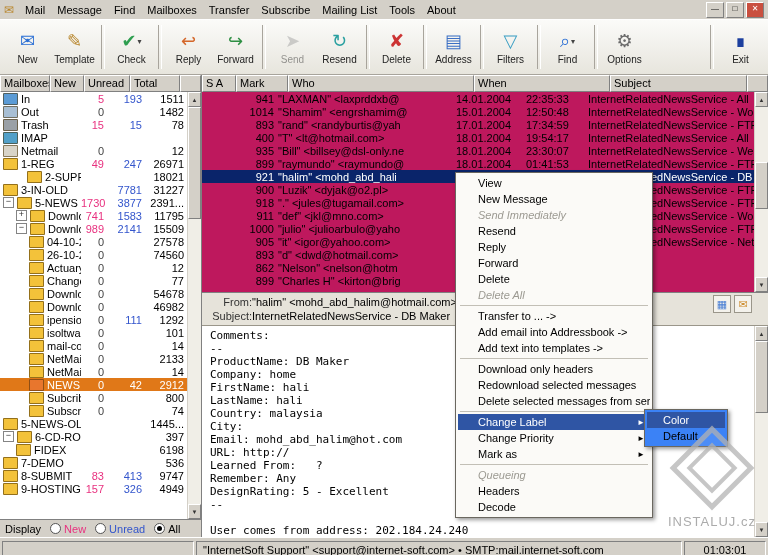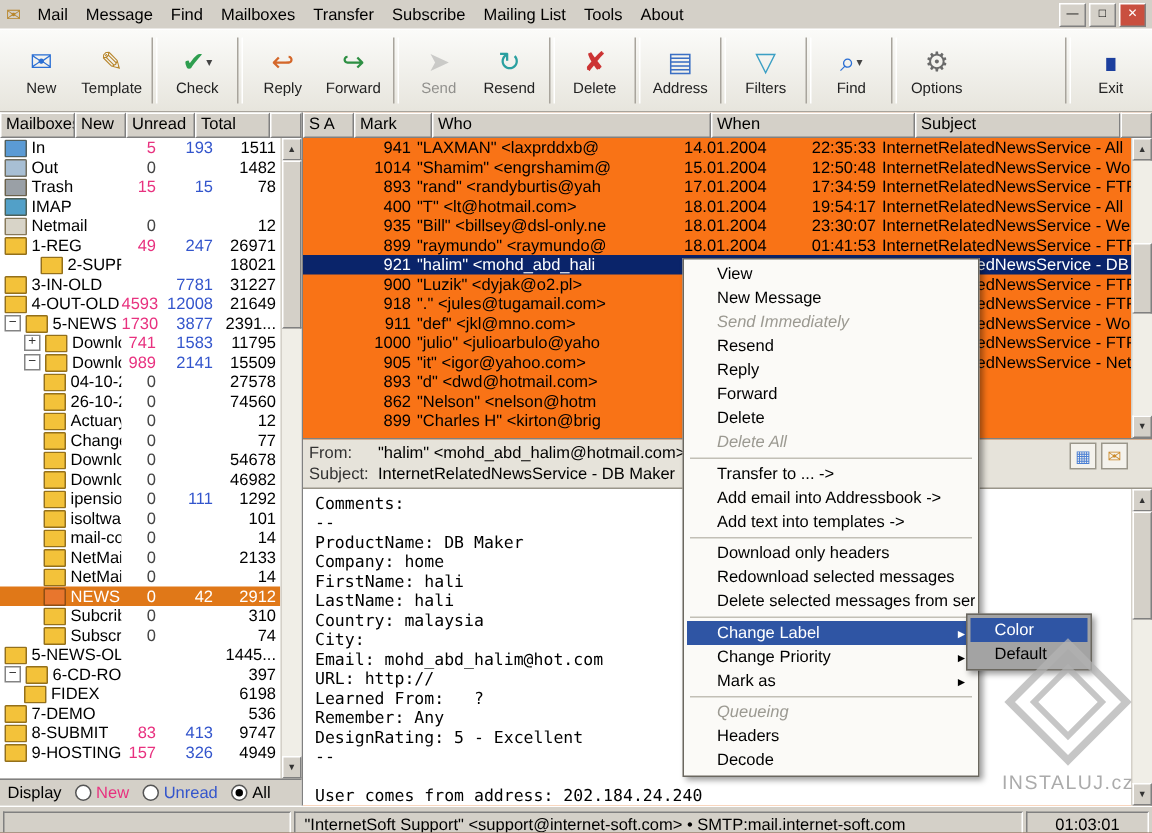--- a/index.html
+++ b/index.html
@@ -22,21 +22,21 @@
   .tb-icon{font-size:18px;line-height:22px;}
   .tb-dd{font-size:8px;color:#444;margin-left:1px;}
   .tb-label{font-size:10px;color:#222;}
   .tb-btn.disabled{opacity:.45;filter:grayscale(1);}
   .tb-sep{width:2px;border-left:1px solid #a8a49c;border-right:1px solid #fff;margin:4px 3px;flex:none;}
   .tb-btn.exit .tb-icon{color:#1c3f9e;}
 
   
   .main{height:462px;display:flex;}
   .left-panel{width:201px;flex:none;display:flex;flex-direction:column;background:#fff;border-right:1px solid #808080;}
-  .right-panel{flex:1;min-width:0;display:flex;flex-direction:column;background:#f97316;}
+  .right-panel{flex:1;min-width:0;display:flex;flex-direction:column;background:#be185d;}
 
   
   .hdr{display:flex;height:17px;background:#d4d0c8;flex:none;}
   .th{border:1px solid;border-color:#fff #808080 #808080 #fff;padding:1px 3px;overflow:hidden;white-space:nowrap;}
   .th.name{flex:1;} .th.new{width:26px;} .th.unread{width:38px;} .th.total{width:42px;} .th.stub{width:13px;}
   .th.sa{width:26px;} .th.size{width:44px;} .th.who{width:178px;} .th.when{width:128px;} .th.subject{flex:1;}
 
   
   .tree-body{flex:1;display:flex;min-height:0;}
   .tree{flex:1;min-width:0;overflow:hidden;}
@@ -59,26 +59,26 @@
   .radio-opt{display:flex;align-items:center;}
   .radio{width:9px;height:9px;border:1px solid #555;border-radius:50%;background:#fff;position:relative;margin-right:3px;flex:none;}
   .radio.on::after{content:"";position:absolute;inset:2px;background:#000;border-radius:50%;}
 
   
   .list-body{height:200px;display:flex;flex:none;}
   .message-list{flex:1;min-width:0;overflow:hidden;}
   .list-row{display:flex;height:13px;align-items:center;white-space:nowrap;overflow:hidden;}
   .lc{overflow:hidden;flex:none;padding:0 2px;}
   .lc.sa{width:22px;} .lc.size{width:44px;text-align:right;} .lc.who{width:174px;}
-  .lc.date{width:66px;} .lc.time{width:58px;text-align:right;} .lc.subj{flex:1;min-width:0;}
+  .lc.date{width:66px;} .lc.time{width:58px;} .lc.subj{flex:1;min-width:0;}
   .list-row.selected{background:#0a246a;color:#fff;}
 
   
   .preview{flex:1;display:flex;flex-direction:column;border-top:1px solid #808080;min-height:0;}
-  .preview-header{background:#e6e3da;border-bottom:1px solid #9a968a;padding:2px 4px;position:relative;flex:none;}
+  .preview-header{background:#e6e3da;border-bottom:1px solid #9a968a;padding:2px 4px;position:relative;flex:none;text-align:right;}
   .ph-row{display:flex;height:14px;align-items:center;white-space:nowrap;overflow:hidden;}
   .ph-label{width:46px;color:#333;flex:none;}
   .ph-icons{position:absolute;right:16px;top:2px;display:flex;gap:3px;}
   .ph-ico{width:16px;height:16px;border:1px solid #9a968a;background:#f4f2ec;display:flex;align-items:center;justify-content:center;font-size:11px;}
   .preview-body-wrap{flex:1;display:flex;min-height:0;background:#fff;}
   .preview-body{flex:1;margin:0;padding:3px 8px;font-family:"DejaVu Sans Mono",monospace;font-size:11px;line-height:13px;overflow:hidden;min-width:0;}
 
   
   .scrollbar{width:13px;flex:none;background:#f0eee7;display:flex;flex-direction:column;border-left:1px solid #d4d0c8;}
   .sb-arrow{height:13px;flex:none;border:1px solid;border-color:#fff #808080 #808080 #fff;background:#d4d0c8;font-size:6px;color:#333;display:flex;align-items:center;justify-content:center;}
@@ -94,21 +94,21 @@
   .seg2{flex:1;min-width:0;}
   .seg3{width:68px;flex:none;justify-content:center;}
 
   
   .context-menu{position:absolute;left:455px;top:172px;width:192px;background:#fbfaf7;border:1px solid #6a675f;box-shadow:2px 2px 4px rgba(0,0,0,.4);padding:2px;z-index:50;}
   .cm-item{height:16px;display:flex;align-items:center;padding:0 18px 0 20px;position:relative;white-space:nowrap;overflow:hidden;}
   .cm-item.highlighted{background:#2f55a4;color:#fff;}
   .cm-item.disabled{color:#9c9a92;font-style:italic;}
   .cm-arrow{position:absolute;right:5px;font-size:8px;}
   .cm-sep{height:1px;background:#c2bfb6;margin:2px 2px;}
-  .context-submenu{position:absolute;left:644px;top:409px;width:78px;background:#a3a3a3;border:1px solid #6a675f;box-shadow:2px 2px 4px rgba(0,0,0,.4);padding:2px;z-index:51;}
+  .context-submenu{position:absolute;left:644px;top:409px;width:78px;background:#3b82f6;border:1px solid #6a675f;box-shadow:2px 2px 4px rgba(0,0,0,.4);padding:2px;z-index:51;}
   .context-submenu .cm-item{padding:0 8px 0 16px;}
 
   
   .watermark{position:absolute;right:12px;bottom:26px;z-index:60;opacity:.75;pointer-events:none;text-align:center;}
   .wm-diamond{width:50px;height:50px;border:5px solid #b3b3b3;transform:rotate(45deg);margin:0 auto 16px;position:relative;background:rgba(255,255,255,.12);}
   .wm-diamond::before{content:"";position:absolute;inset:7px;border:4px solid #b3b3b3;}
   .wm-text{color:#8f8f8f;font-size:13px;letter-spacing:1px;}
 </style>
 </head>
 <body>
@@ -308,29 +308,20 @@
               <span class="tr-name" style="padding-left: 3px;">
                 <span class="tree-ico" style="background: rgb(243, 194, 58);"></span>
                 <span class="tr-text">3-IN-OLD</span>
               </span>
               <span class="num new-col"></span>
               <span class="num unread-col">7781</span>
               <span class="num total-col">31227</span>
             </div>
             <div class="tree-row">
               <span class="tr-name" style="padding-left: 3px;">
-                <span class="tree-ico" style="background: rgb(243, 194, 58);"></span>
-                <span class="tr-text">4-OUT-OLD</span>
-              </span>
-              <span class="num new-col">4593</span>
-              <span class="num unread-col">12008</span>
-              <span class="num total-col">21649</span>
-            </div>
-            <div class="tree-row">
-              <span class="tr-name" style="padding-left: 3px;">
                 <span class="expander">−</span>
                 <span class="tree-ico" style="background: rgb(243, 194, 58);"></span>
                 <span class="tr-text">5-NEWS</span>
               </span>
               <span class="num new-col">1730</span>
               <span class="num unread-col">3877</span>
               <span class="num total-col">2391...</span>
             </div>
             <div class="tree-row">
               <span class="tr-name" style="padding-left: 16px;">
@@ -460,21 +451,21 @@
               <span class="num unread-col">42</span>
               <span class="num total-col">2912</span>
             </div>
             <div class="tree-row">
               <span class="tr-name" style="padding-left: 29px;">
                 <span class="tree-ico" style="background: rgb(243, 194, 58);"></span>
                 <span class="tr-text">Subcribe-N...</span>
               </span>
               <span class="num new-col zero">0</span>
               <span class="num unread-col"></span>
-              <span class="num total-col">310</span>
+              <span class="num total-col">800</span>
             </div>
             <div class="tree-row">
               <span class="tr-name" style="padding-left: 29px;">
                 <span class="tree-ico" style="background: rgb(243, 194, 58);"></span>
                 <span class="tr-text">Subscribe</span>
               </span>
               <span class="num new-col zero">0</span>
               <span class="num unread-col"></span>
               <span class="num total-col">74</span>
             </div>

